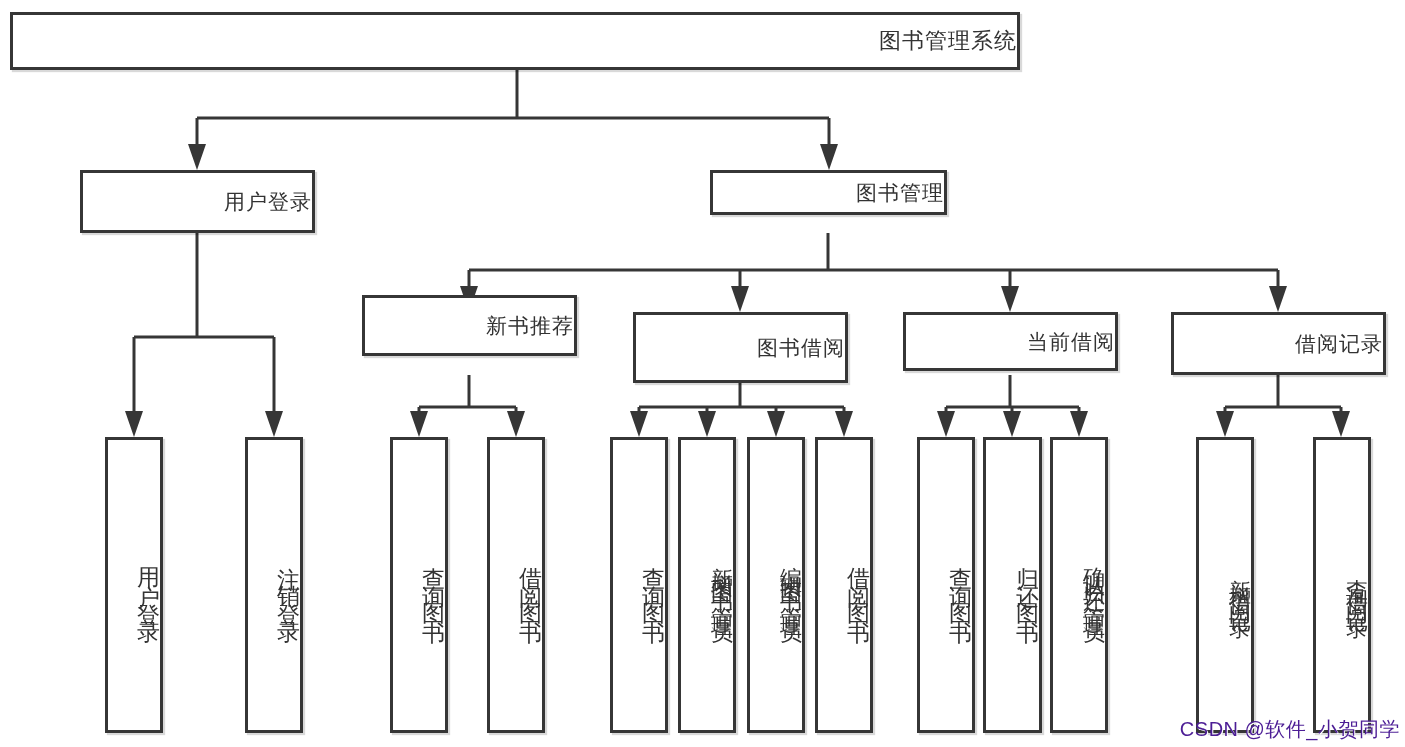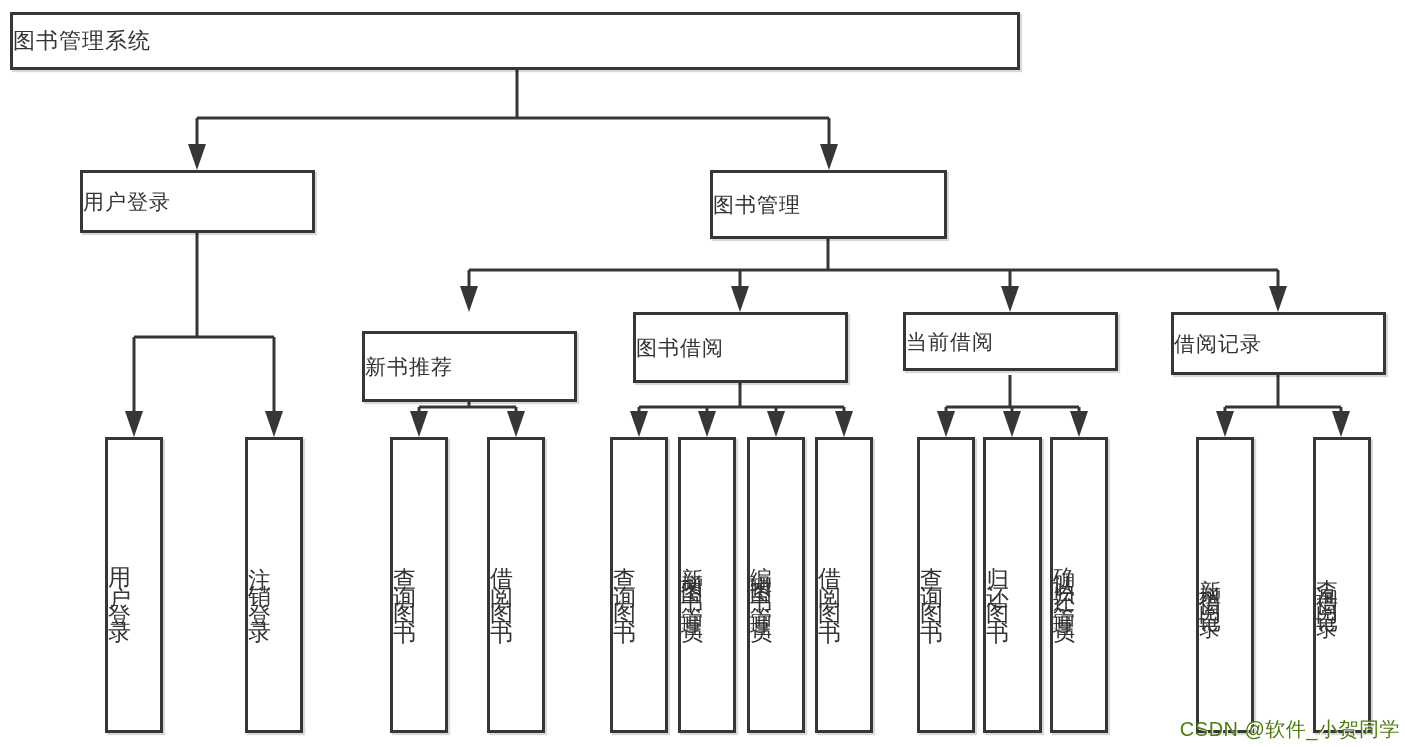--- a/index.html
+++ b/index.html
@@ -7,34 +7,34 @@
   body { font-family:"Liberation Sans", sans-serif; color:#333; }
   .stage {
     position:relative; width:1405px; height:747px;
     background:#ffffff; overflow:hidden;
   }
   svg.wires { position:absolute; left:0; top:0; width:1405px; height:747px; }
   .box {
     position:absolute; background:#ffffff;
     border:3px solid #363636;
     box-shadow:2px 2px 1px rgba(0,0,0,0.15);
-    display:flex; align-items:center; justify-content:flex-start;
+    display:flex; align-items:center; justify-content:flex-end;
     color:#333; z-index:2;
   }
   .box.h span { font-size:21px; letter-spacing:1px; white-space:nowrap; }
   .box.title span { font-size:22px; }
   .box.v span {
     writing-mode:vertical-rl; text-orientation:mixed;
     white-space:nowrap; line-height:1;
   }
   .v-loose span { font-size:23px; letter-spacing:18px; }
   .v-tight span { font-size:22px; letter-spacing:8px; }
   .watermark {
     position:absolute; right:5px; bottom:4px; z-index:6;
-    font-size:20px; letter-spacing:0.5px; color:#4d7c0f;
+    font-size:20px; letter-spacing:0.5px; color:#4c1d95;
     text-shadow:1px 1px 0 #ffffff;
     white-space:nowrap;
   }
 </style>
 </head>
 <body>
 
 <div class="stage">
 
   <svg class="wires" viewBox="0 0 1405 747" xmlns="http://www.w3.org/2000/svg">
@@ -103,25 +103,25 @@
     </g>
   </svg>
 
   <div class="box h title" style="left:10px;top:12px;width:1010px;height:58px">
     <span>图书管理系统</span>
   </div>
 
   <div class="box h" style="left:80px;top:170px;width:235px;height:63px">
     <span>用户登录</span>
   </div>
-  <div class="box h" style="left:710px;top:170px;width:237px;height:69px">
+  <div class="box h" style="left:710px;top:170px;width:237px;height:45px">
     <span>图书管理</span>
   </div>
 
-  <div class="box h" style="left:362px;top:331px;width:215px;height:71px">
+  <div class="box h" style="left:362px;top:295px;width:215px;height:61px">
     <span>新书推荐</span>
   </div>
   <div class="box h" style="left:633px;top:312px;width:215px;height:71px">
     <span>图书借阅</span>
   </div>
   <div class="box h" style="left:903px;top:312px;width:215px;height:59px">
     <span>当前借阅</span>
   </div>
   <div class="box h" style="left:1171px;top:312px;width:215px;height:63px">
     <span>借阅记录</span>

